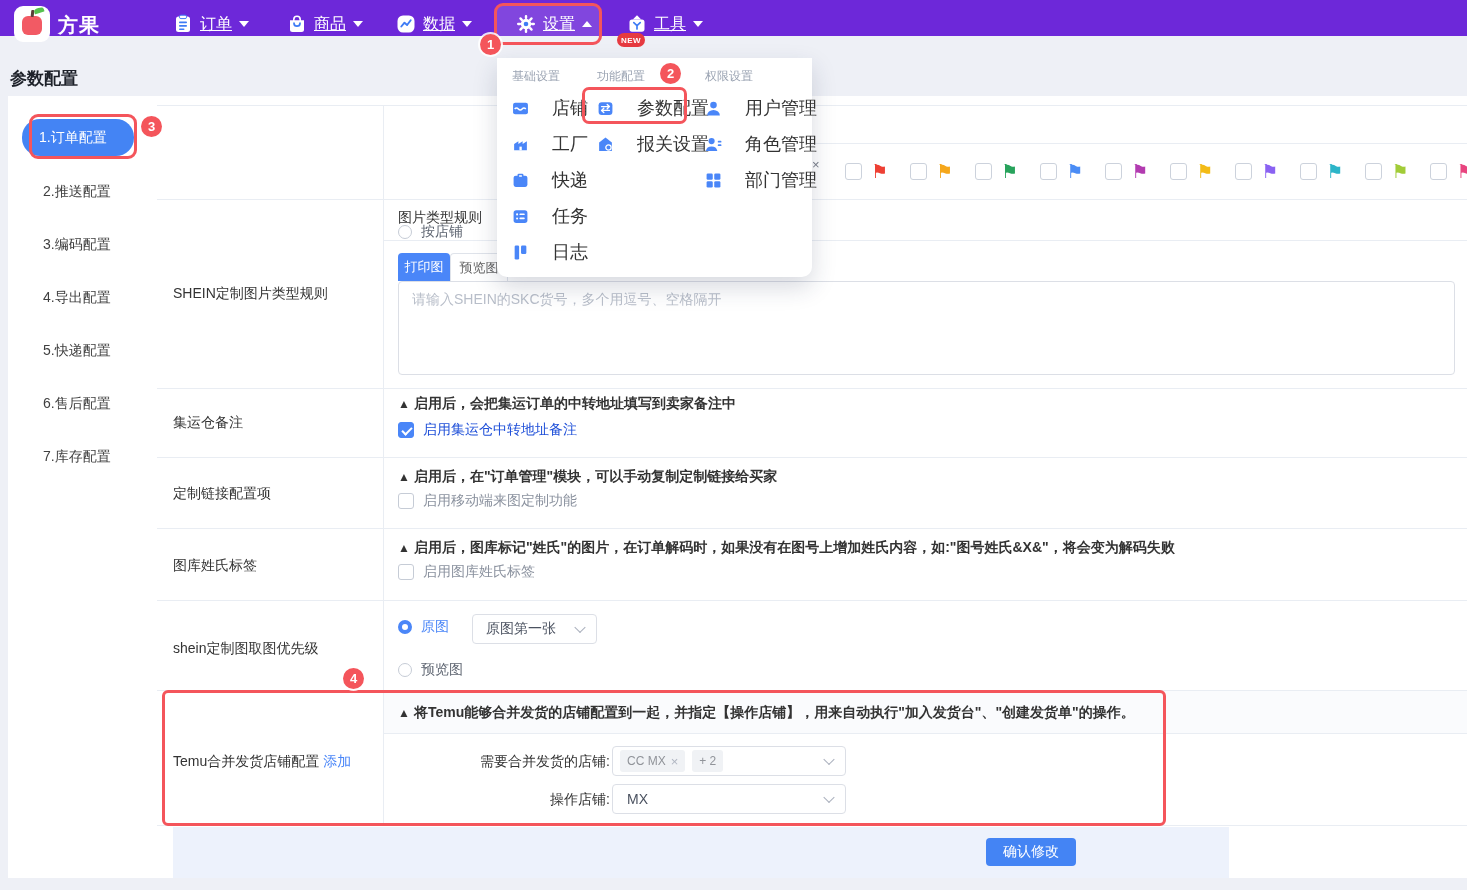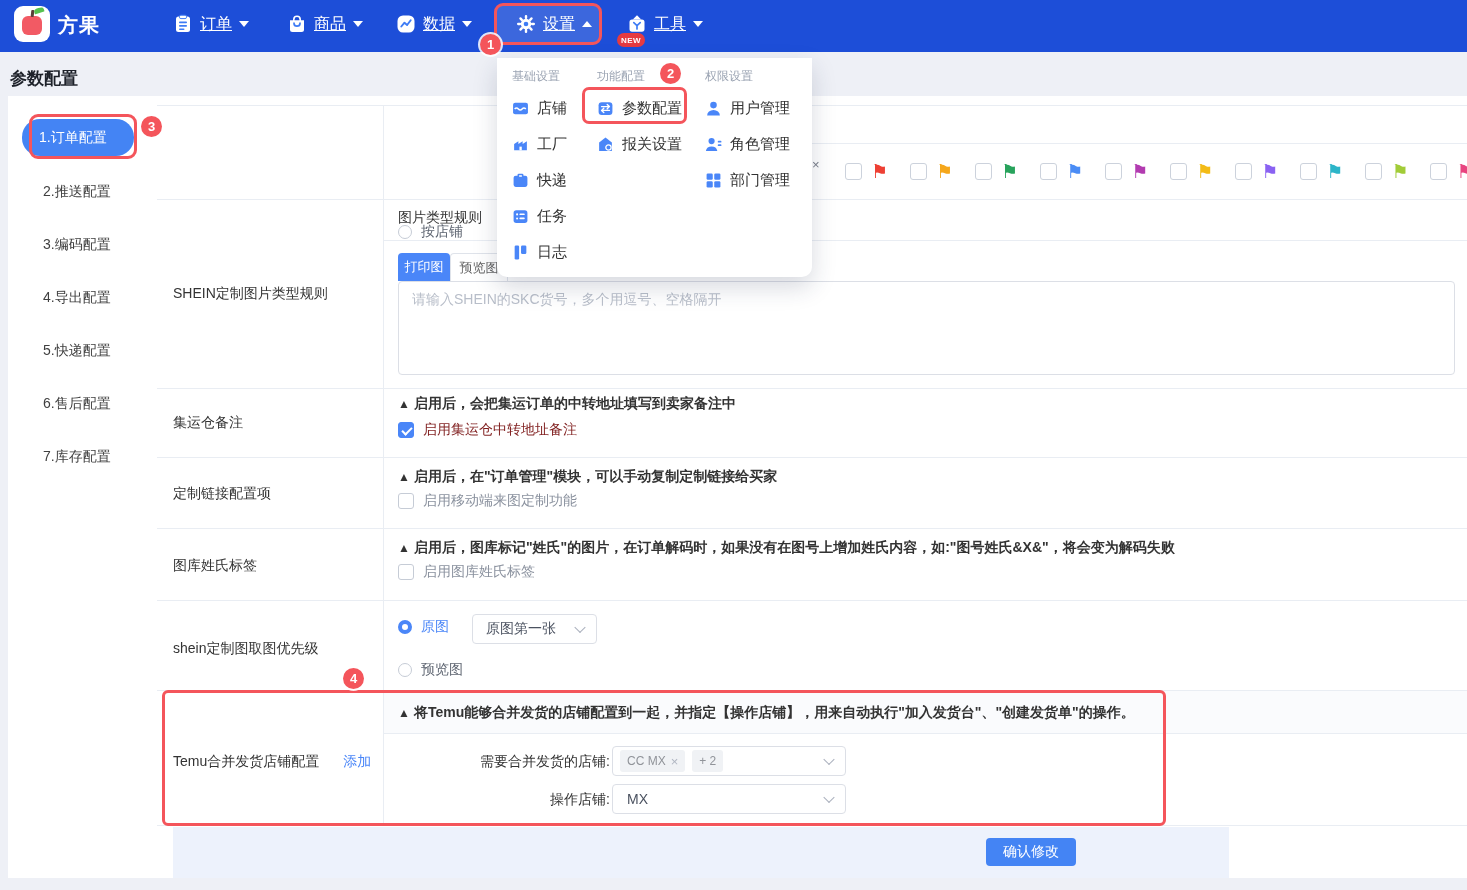--- a/index.html
+++ b/index.html
@@ -1,21 +1,21 @@
 <!DOCTYPE html>
 <html><head>
 <meta charset="utf-8">
 <style>
   * { margin:0; padding:0; box-sizing:border-box; }
   html,body { width:1467px; height:890px; overflow:hidden;
     font-family:"Liberation Sans","DejaVu Sans",sans-serif;
     background:#eef0f6; position:relative; }
 
   
-  .navbar { position:absolute; left:0; top:0; width:1467px; height:52px; background:#1d4ed8; z-index:10; }
+  .navbar { position:absolute; left:0; top:0; width:1467px; height:36px; background:#6d28d9; z-index:10; }
   .logo-box { position:absolute; left:14px; top:6px; width:36px; height:36px; background:#fff; border-radius:9px; }
   .apple { position:absolute; left:8px; top:10px; width:20px; height:19px; background:#f25a64; border-radius:6px; }
   .apple-stem { position:absolute; left:17px; top:4px; width:3px; height:7px; background:#5b4038; transform:rotate(6deg); border-radius:1px;}
   .apple-leaf { position:absolute; left:20px; top:2px; width:10px; height:5px; background:#57c24f; border-radius:100% 100% 10% 10%/100% 100% 20% 20%; transform:rotate(-18deg); }
   .brand { position:absolute; left:58px; top:12px; color:#fff; font-size:20px; font-weight:bold; letter-spacing:1px; }
   .nav-item { position:absolute; top:0; height:48px; display:flex; align-items:center; gap:7px; color:#fff; font-size:16px; cursor:pointer;text-decoration:underline; }
   .nav-item svg { display:block; }
   .caret { width:0; height:0; border-left:5px solid transparent; border-right:5px solid transparent; border-top:6px solid #fff; }
   .caret.up { border-top:none; border-bottom:6px solid #fff; }
   .settings-hl { position:absolute; left:494px; top:3px; width:108px; height:42px; border:3px solid #f4555b; border-radius:9px; background:rgba(255,255,255,.14); z-index:5; }
@@ -58,21 +58,21 @@
   .flag-glyph { font-size:19px; line-height:19px; font-family:"DejaVu Sans",sans-serif; }
   .blue-link { color:#4a86f8; cursor:pointer; }
   .field-label { position:absolute; font-size:14px; color:#333; text-align:right; }
   .footer-bar { position:absolute; left:16px; top:731px; width:1056px; height:51px; background:#edf2fc; }
   .confirm-btn { position:absolute; left:813px; top:11px; width:90px; height:28px; background:#4484f4; border:none; border-radius:4px; color:#fff; font-size:14px; cursor:pointer; font-family:inherit; }
   .temu-warn-bg { position:absolute; left:227px; top:595px; width:1083px; height:42px; background:#fafbfd; }
 
   
   .dropdown { position:absolute; left:497px; top:58px; width:315px; height:219px; background:#fff; border-radius:0 0 10px 10px; box-shadow:0 10px 25px rgba(31,45,80,.18); z-index:40; }
   .dd-header { position:absolute; top:10px; font-size:12px; color:#9aa3b2; }
-  .dd-item { position:absolute; display:flex; align-items:center; gap:8px; font-size:15px; color:#333; height:20px; cursor:pointer; white-space:nowrap; }
+  .dd-item { position:absolute; display:flex; align-items:center; gap:23px; font-size:18px; color:#333; height:20px; cursor:pointer; white-space:nowrap; }
   .dd-item svg { display:block; flex:none; }
 
   
   .hl-box { position:absolute; border:3px solid #f4555b; border-radius:7px; z-index:45; pointer-events:none; }
   .num-badge { position:absolute; width:21px; height:21px; border-radius:50%; background:#f4555b; color:#fff; font-size:13px; font-weight:bold; display:flex; align-items:center; justify-content:center; box-shadow:0 0 0 2px rgba(255,255,255,.85); z-index:46; }
   .temu-box { position:absolute; left:162px; top:690px; width:1004px; height:136px; border:3px solid #f4555b; border-radius:6px; z-index:30; pointer-events:none; }
   .stray-x { position:absolute; font-size:13px; color:#7a7f8a; }
 </style>
 </head>
 <body>
@@ -245,21 +245,21 @@
   <div class="row-label" style="left:241px;top:113px">图片类型规则</div>
   <div class="tab1" style="left:241px;top:157px">打印图</div>
   <div class="tab2" style="left:293px;top:157px">预览图</div>
   <textarea class="ta" style="left: 241px; top: 185px; width: 1057px; height: 94px; padding-left: 13px;" placeholder="请输入SHEIN的SKC货号，多个用逗号、空格隔开"></textarea>
 
   <div class="row-label" style="top:318px">集运仓备注</div>
   <div class="warning" style="left:241px;top:299px">
     <span class="warn-ico">▲</span>
     <span>启用后，会把集运订单的中转地址填写到卖家备注中</span>
   </div>
-  <div class="check-row" style="left:241px;top:325px;color:#7f1d1d">
+  <div class="check-row" style="left:241px;top:325px;color:#1d4ed8">
     <span class="cbx on"></span>
     <span>启用集运仓中转地址备注</span>
   </div>
 
   <div class="row-label" style="top:389px">定制链接配置项</div>
   <div class="warning" style="left:241px;top:372px">
     <span class="warn-ico">▲</span>
     <span>启用后，在"订单管理"模块，可以手动复制定制链接给买家</span>
   </div>
   <div class="check-row" style="left:241px;top:396px;color:#8a919e">
@@ -288,21 +288,21 @@
   </div>
   <div class="radio-row" style="left:241px;top:565px">
     <span class="radio"></span>
     <span>预览图</span>
   </div>
 
   <div class="temu-warn-bg"></div>
   <div class="hline" style="left:226px;top:637px;width:1084px"></div>
   <div class="row-label" style="top:657px">
     <span>Temu合并发货店铺配置</span>
-    <span class="blue-link" style="margin-left:20px">添加</span>
+    <span class="blue-link" style="margin-left:0">添加</span>
   </div>
   <div class="warning" style="left:241px;top:608px">
     <span class="warn-ico">▲</span>
     <span>将Temu能够合并发货的店铺配置到一起，并指定【操作店铺】，用来自动执行"加入发货台"、"创建发货单"的操作。</span>
   </div>
   <div class="field-label" style="left:248px;top:657px;width:205px">需要合并发货的店铺:</div>
   <div class="sel" style="left:455px;top:650px;width:234px;height:30px;padding-left:7px;gap:7px">
     <span class="chip">
       <span>CC MX</span>
       <span class="x">×</span>

